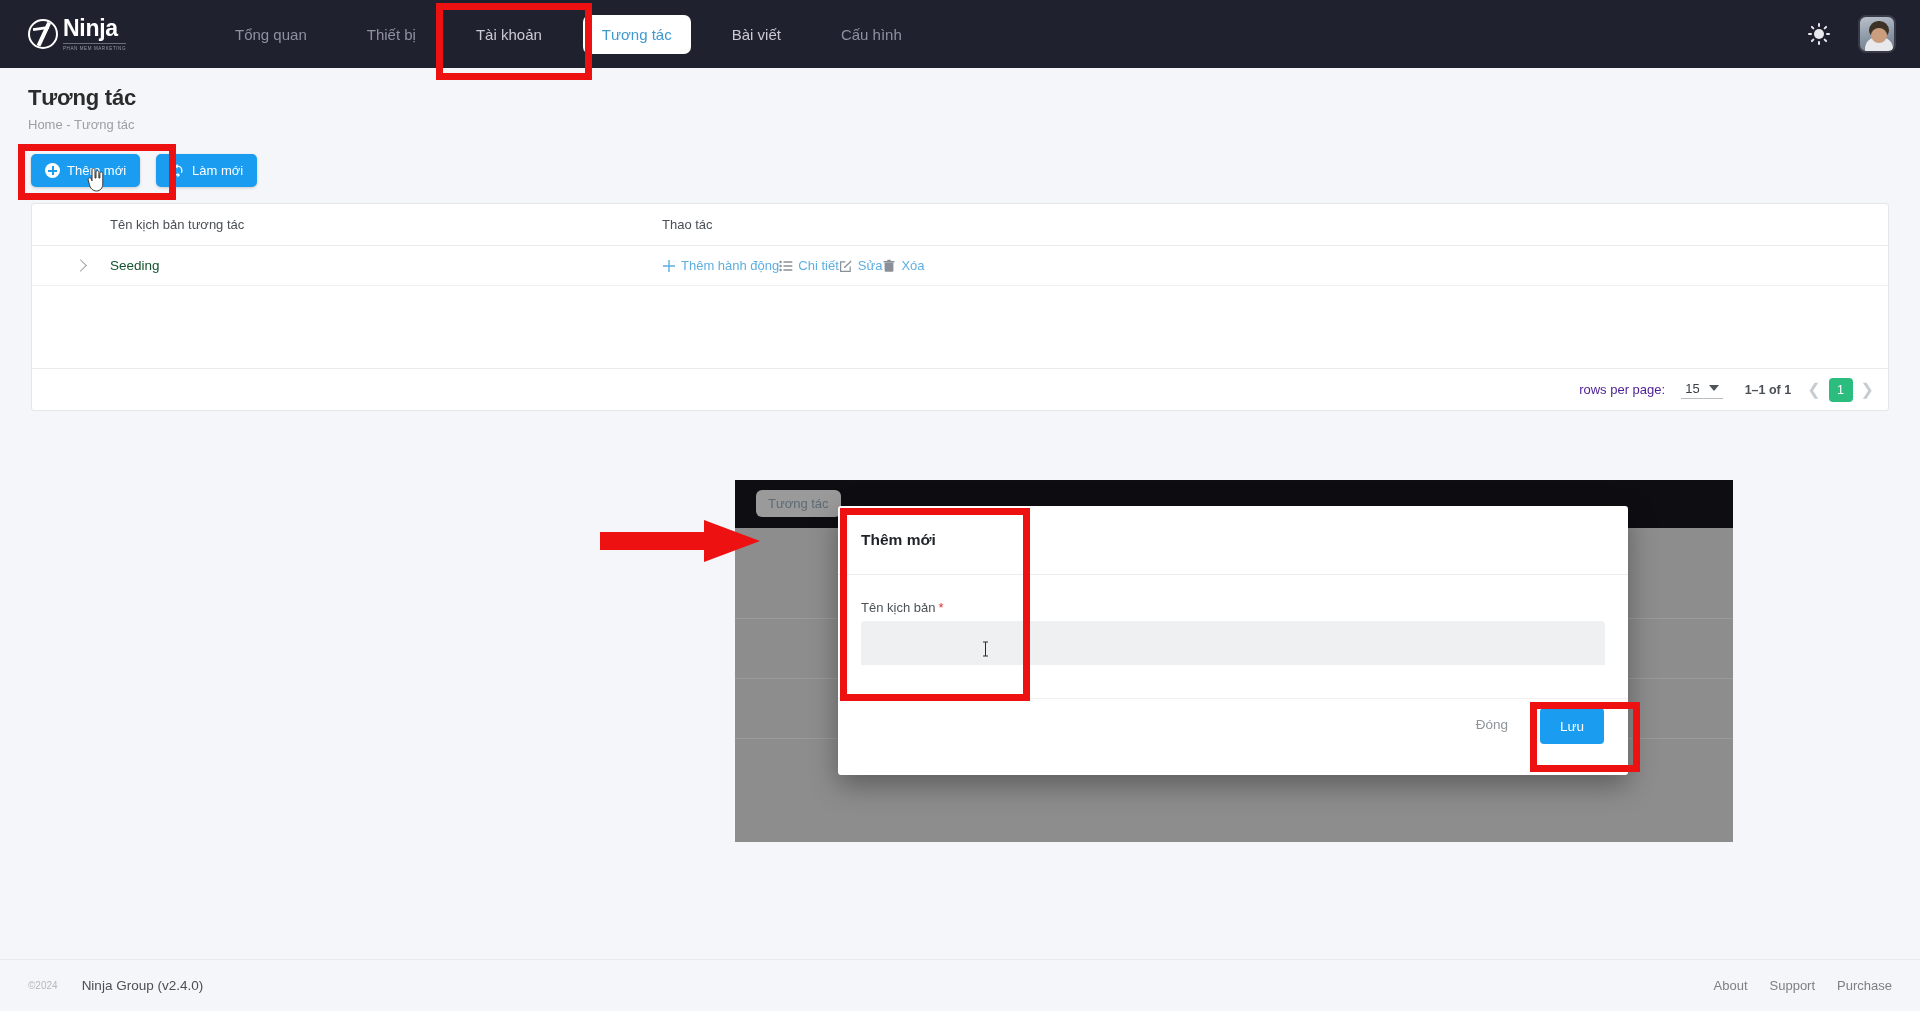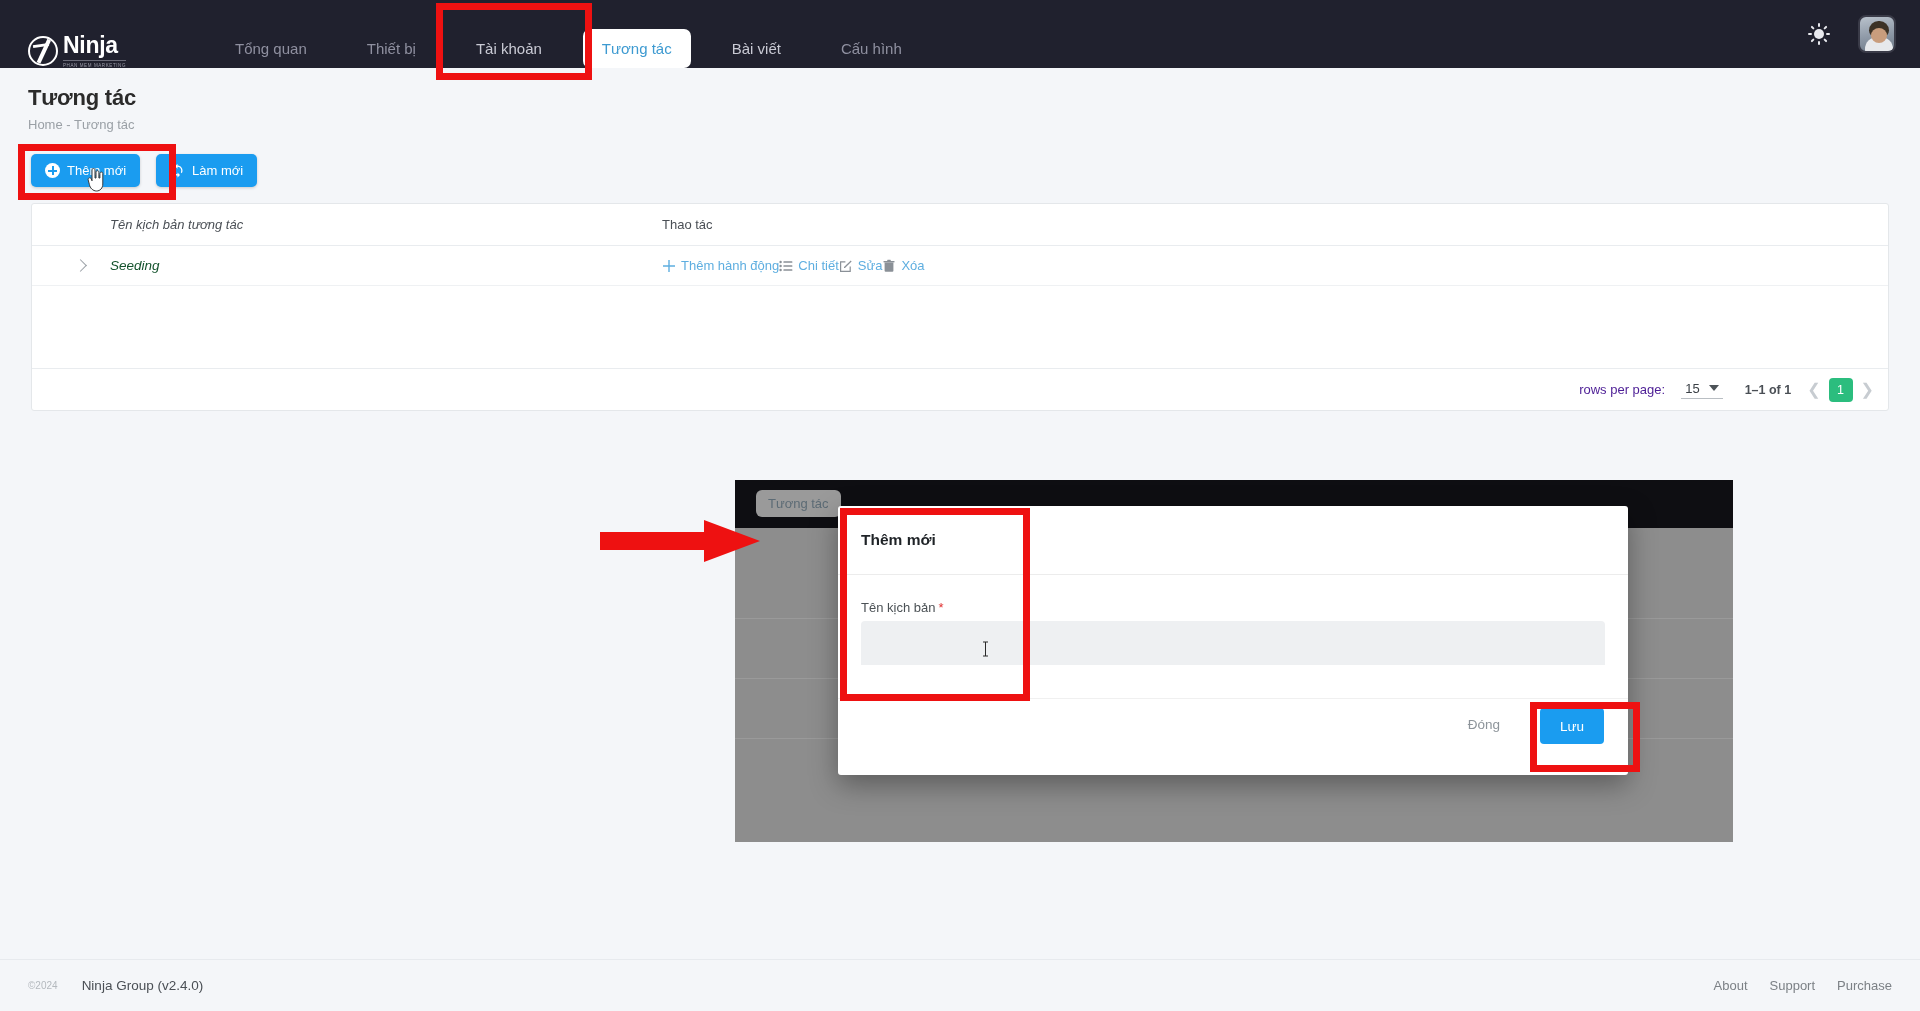--- a/index.html
+++ b/index.html
@@ -8,21 +8,21 @@
     font-family: "Liberation Sans", sans-serif;
     background: #f4f6f9;
     overflow: hidden;
   }
   .page { position: relative; width: 1920px; height: 1011px; background: #f4f6f9; }
 
   
   .topbar {
     position: absolute; top: 0; left: 0; width: 1920px; height: 68px;
     background: #20212e;
-    display: flex; align-items: flex-end;
+    display: flex; align-items: center;
   }
   .brand { display: flex; align-items: center; margin-left: 28px; width: 150px; }
   .brand-mark {
     width: 30px; height: 30px; border-radius: 50%;
     border: 2.5px solid #ffffff; position: relative; flex: none;
     display: flex; align-items: center; justify-content: center;
     overflow: hidden;
   }
   .brand-mark::before {
     content: ""; position: absolute; width: 4px; height: 26px;
@@ -86,21 +86,21 @@
   }
 
   
   .card {
     position:absolute; left: 31px; top: 203px; width: 1858px; height: 208px;
     background:#fff; border:1px solid #e4e7ea; border-radius: 3px;
   }
   .thead { height: 42px; display:flex; align-items:center; border-bottom:1px solid #e9ecef; }
   .th { font-size: 13px; color:#4a4f55; }
   .col-exp { width: 78px; }
-  .col-name { width: 552px; font-style: italic; }
+  .col-name { width: 552px; }
   .col-act { flex:1; }
   .trow { height: 40px; display:flex; align-items:center; border-bottom:1px solid #eff1f3; }
   .chev {
     width:9px;height:9px;border-right:1.6px solid #9aa0a6;border-top:1.6px solid #9aa0a6;
     transform: rotate(45deg); margin-left: 44px; cursor:pointer;
   }
   .cell-name { font-size: 13.5px; color:#14532d; }
   .acts { display:flex; align-items:center; }
   .act { display:flex; align-items:center; gap:5px; color:#5eaee0; font-size:13px; cursor:pointer; }
   .act .g { width:14px; height:14px; flex:none; }
@@ -144,21 +144,21 @@
   .dlg-title { position:absolute; left: 23px; top: 25px; font-size: 15.5px; font-weight:bold; color:#1f2327; }
   .dlg-divider { position:absolute; left:0; top: 68px; width:100%; height:1px; background:#ececec; }
   .dlg-label { position:absolute; left: 23px; top: 94px; font-size: 13px; color:#4c5256; }
   .req { color:#e03131; margin-left: 3px; }
   .dlg-input {
     position:absolute; left: 23px; top: 115px; width: 744px; height: 44px;
     background:#eef0f2; border:none; border-radius: 4px 4px 0 0;
   }
   .ibeam { position:absolute; left: 144px; top: 135px; width: 7px; height: 16px; }
   .dlg-footdiv { position:absolute; left:0; top: 192px; width:100%; height:1px; background:#f0f0f0; }
-  .dlg-close { position:absolute; right: 128px; top: 211px; font-size: 13.5px; color:#8d949a; cursor:pointer; }
+  .dlg-close { position:absolute; right: 120px; top: 211px; font-size: 13.5px; color:#8d949a; cursor:pointer; }
   .dlg-save {
     position:absolute; right: 24px; top: 202px; width: 64px; height: 36px; border-radius:4px;
     background:#1a9cf0; color:#fff; font-size:13.5px; border:none; cursor:pointer;
   }
 
   
   .hl { position:absolute; border: 7px solid #ee1111; background: transparent; pointer-events:none; z-index: 30; }
   .hl-nav   { left: 436px; top: 3px;  width: 156px; height: 77px; }
   .hl-btn   { left: 18px;  top: 144px;width: 158px; height: 56px; }
   .hl-dlgL  { left: 840px; top: 508px;width: 190px; height: 193px; }

